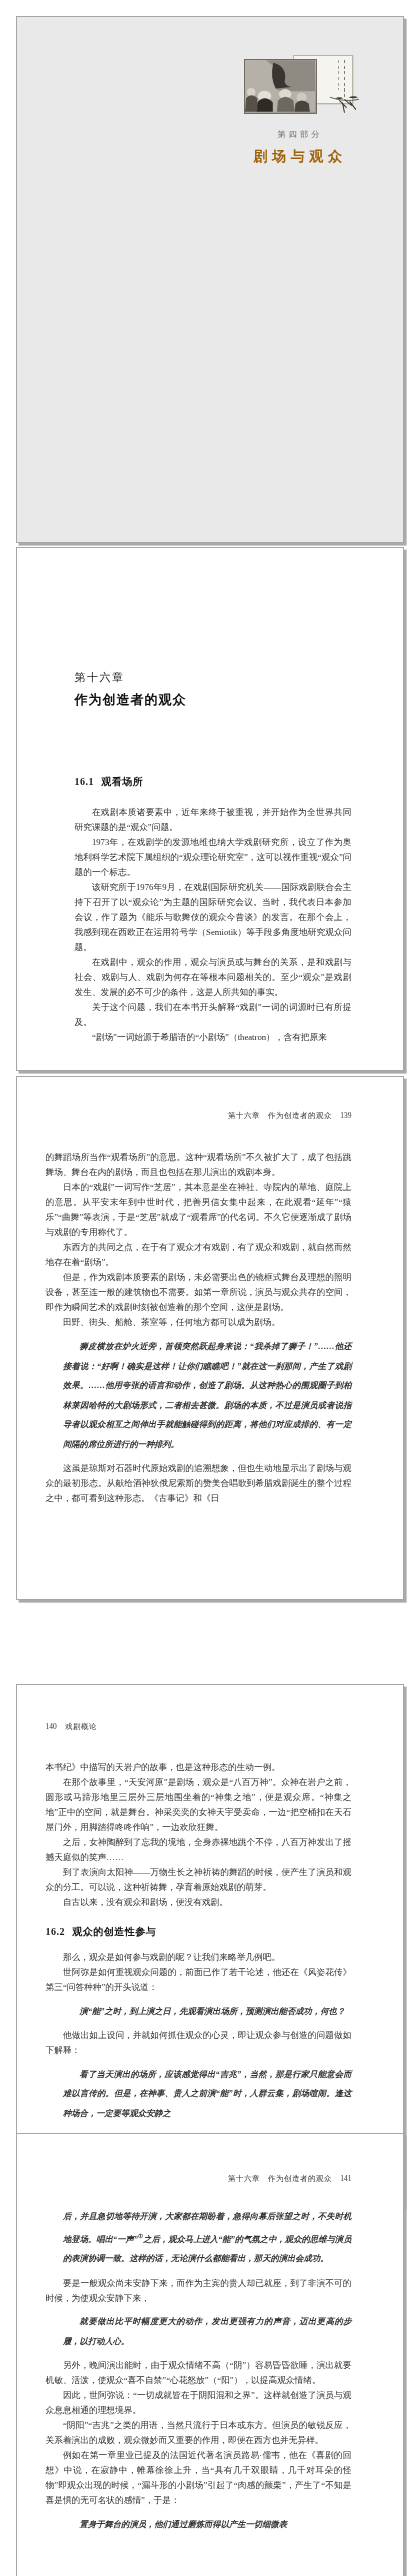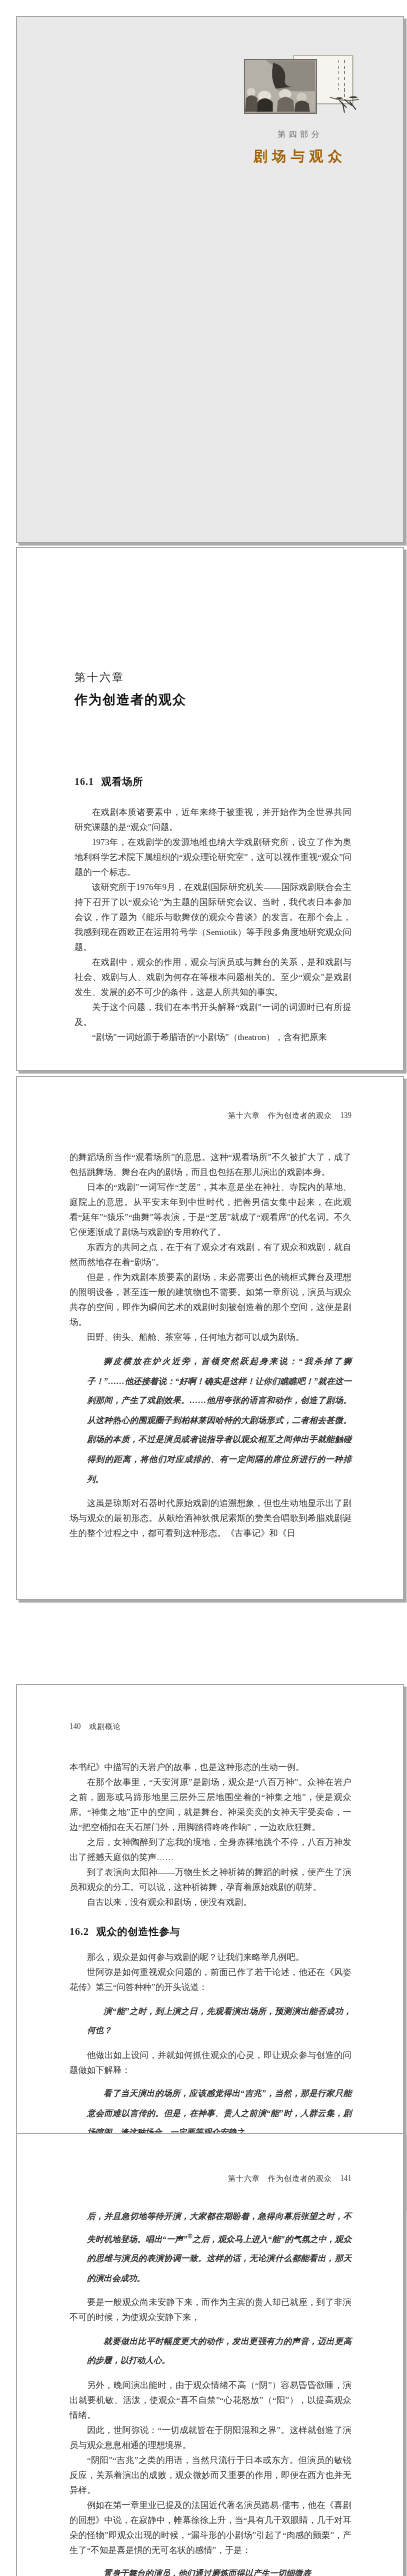--- a/index.html
+++ b/index.html
@@ -33,21 +33,21 @@
   .ch-inner{padding:122px 51px 0 58px;}
   .ch-label{font-size:11px;letter-spacing:1.5px;color:#222;}
   .ch-title{margin-top:6.2px;font-size:13px;font-weight:bold;letter-spacing:1px;color:#111;
             font-family:"Liberation Sans","DejaVu Sans",sans-serif;}
   .sec-head{font-size:10px;font-weight:bold;color:#151515;letter-spacing:0.5px;
             font-family:"Liberation Sans","DejaVu Sans",sans-serif;}
   .sec-head .sec-num{margin-right:7.2px;font-family:"Liberation Serif","DejaVu Serif",serif;}
   #page-ch .sec-head{margin-top:66px;}
 
   
-  .body-col{padding:0 51px 0 53px;font-size:8.7px;line-height:15px;text-align:justify;}
+  .body-col{padding:0 51px 0 29px;font-size:8.7px;line-height:15px;text-align:justify;}
   .pg-header{display:flex;font-size:7.5px;color:#333;line-height:10.3px;letter-spacing:0.5px;}
   .pg-header.right{justify-content:flex-end;}
   .pg-header .pgnum{margin-left:8.2px;letter-spacing:0;}
   .pg-header .pgnum-left{margin-right:8.2px;letter-spacing:0;}
   #page-139 .pg-header{margin-top:34px;}
   #page-140 .pg-header{margin-top:37px;}
   #page-141 .pg-header{margin-top:40px;}
   #page-139 .body-start{margin-top:29px;}
   #page-140 .body-start{margin-top:28px;}
   #page-141 .body-start{margin-top:23px;}

